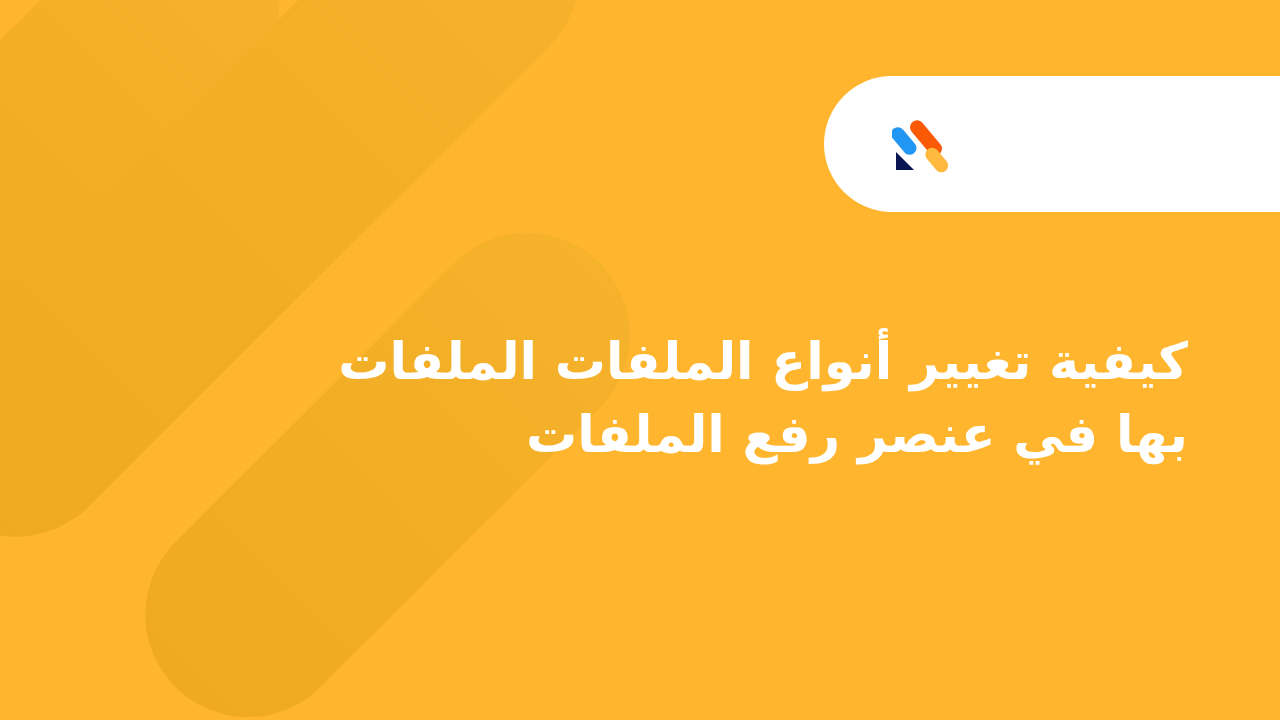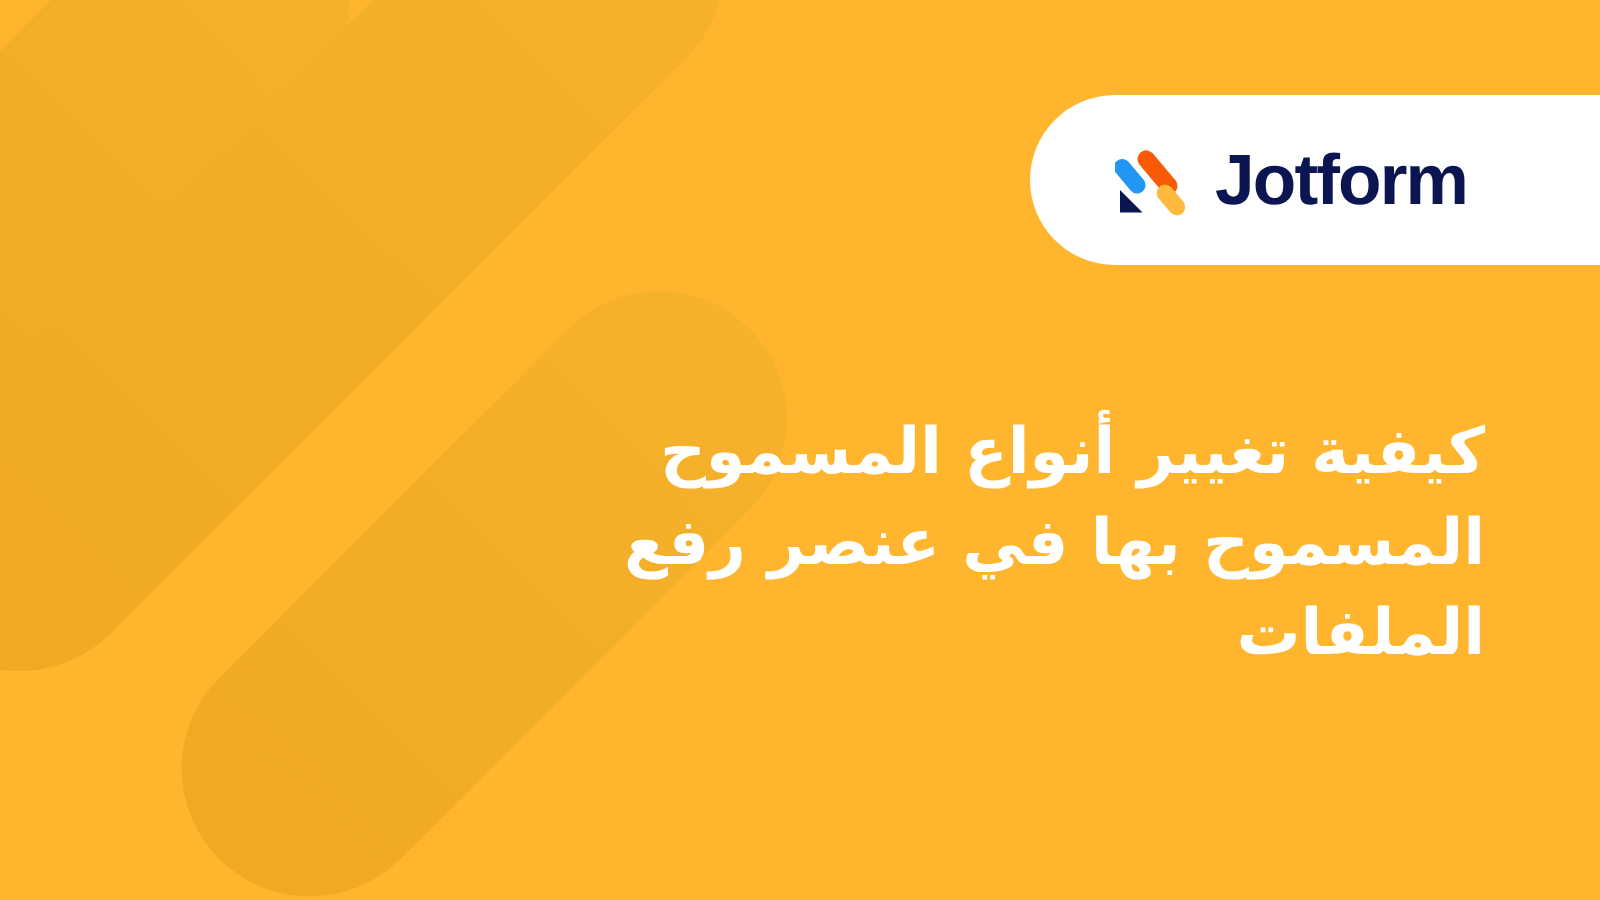--- a/index.html
+++ b/index.html
@@ -133,19 +133,18 @@
       <svg class="logo-mark" viewBox="0 0 62 62" aria-hidden="true">
 
         <rect x="5" y="12" width="13.5" height="32" rx="6.75" transform="rotate(-40 11.75 28)" fill="#2196f3"></rect>
 
         <rect x="27" y="4" width="14" height="42" rx="7" transform="rotate(-40 34 25)" fill="#fa5a06"></rect>
 
         <rect x="38" y="33" width="13.5" height="28" rx="6.75" transform="rotate(-40 44.75 47)" fill="#ffb93f"></rect>
 
         <path d="M4 39 L4 57 L22 57 Z" fill="#0a1551"></path>
       </svg>
-      <span class="logo-word">Jotform</span>
     </div>
   </div>
 
-  <h1 class="headline">كيفية تغيير أنواع المسموح المسموح بها في عنصر رفع الملفات</h1>
+  <h1 class="headline">كيفية تغيير أنواع الملفات الملفات بها في عنصر رفع الملفات</h1>
 
 </div>
 
 </body></html>

